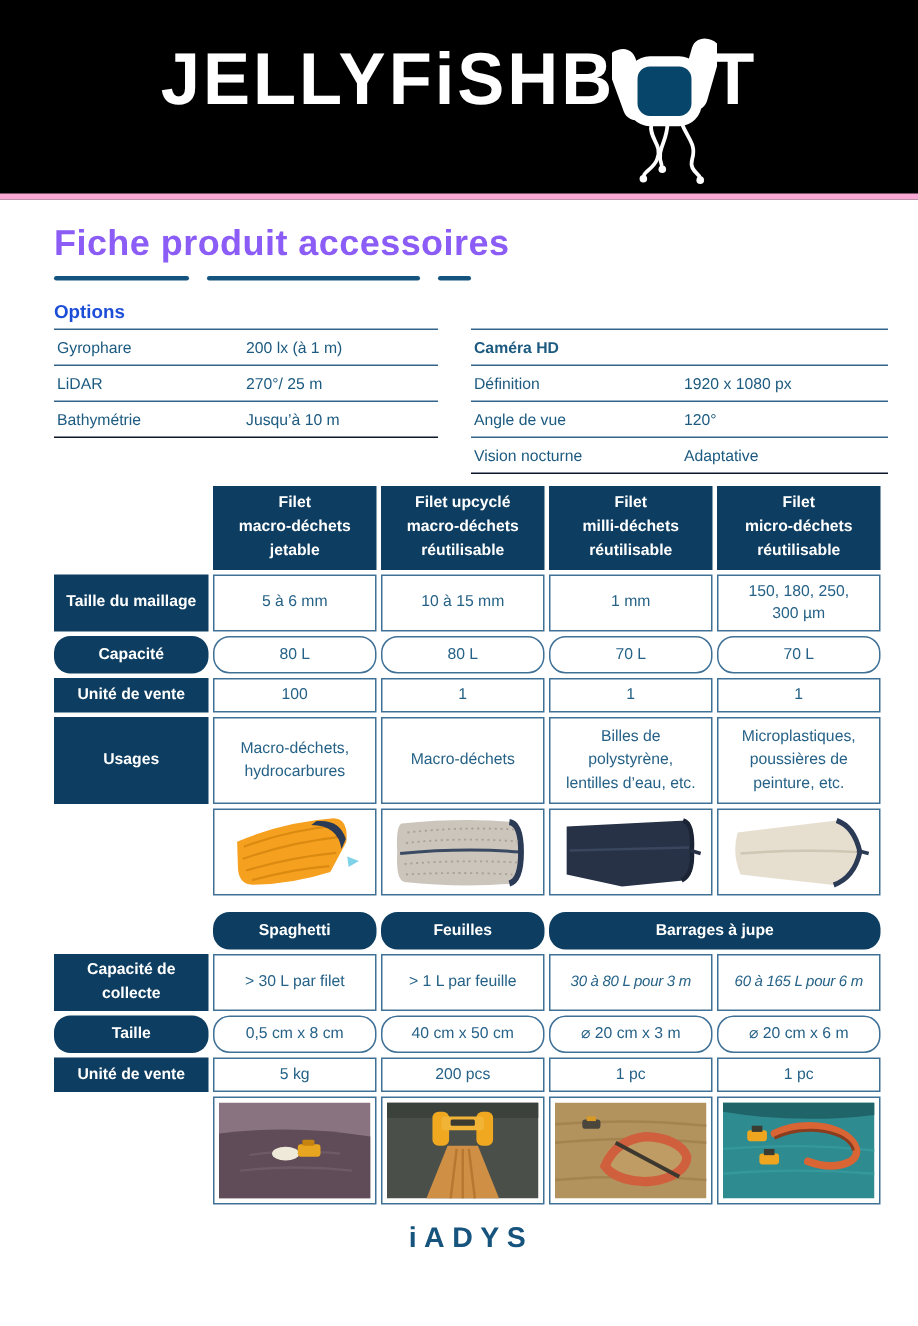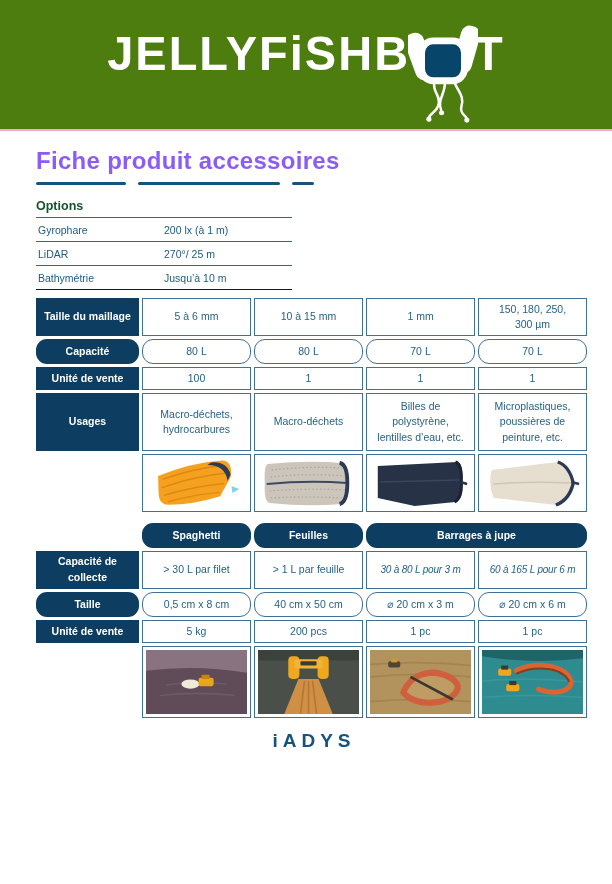--- a/index.html
+++ b/index.html
@@ -3,36 +3,36 @@
 <meta charset="utf-8">
 <style>
   html,body{margin:0;padding:0;}
   body{
     width:612px;height:884px;background:#ffffff;overflow:hidden;position:relative;
     font-family:"Liberation Sans","DejaVu Sans",sans-serif;
     -webkit-font-smoothing:antialiased;
   }
   
   .banner{
-    height:129px;background:#4d7c0f;border-bottom:2px solid #f9a8d4;
+    height:129px;background:#000000;border-bottom:4px solid #f9a8d4;
     display:flex;align-items:center;justify-content:center;
   }
   .logo-row{display:flex;align-items:flex-start;margin-top:4px;}
   .logo-text{
     color:#ffffff;font-weight:bold;font-size:47px;letter-spacing:2px;line-height:86px;
     transform:scaleY(1.04);
   }
   .robot-svg{width:70px;height:106px;margin:8px -4px 0 -2px;flex:none;}
   
   .content{padding:0 20px 0 36px;}
   .page-title{margin-top:16px;font-size:24px;font-weight:bold;color:#8b5cf6;letter-spacing:0.3px;}
   .title-underline{display:flex;gap:12px;margin-top:7px;align-items:center;}
   .title-underline .seg{height:3px;background:#14547e;border-radius:2px;}
   .seg1{width:90px;} .seg2{width:142px;} .seg3{width:22px;}
-  .section-heading{margin-top:14px;font-size:12.5px;font-weight:bold;color:#14532d;}
+  .section-heading{margin-top:14px;font-size:12.5px;font-weight:bold;color:#1d4ed8;}
   
   .options-row{display:flex;gap:22px;margin-top:4px;}
   .opt-table{width:256px;}
   .opt-table.right{width:278px;}
   .opt-row{display:flex;align-items:center;min-height:13px;padding:5px 0 5px 2px;border-top:1px solid #33658c;font-size:10.5px;color:#1c5a80;}
   .opt-table .opt-row:last-child{border-bottom:1px solid #0f172a;}
   .opt-label{width:126px;flex:none;}
   .opt-table.right .opt-label{width:140px;}
   .opt-header{font-weight:bold;}
   
@@ -101,31 +101,63 @@
       </div>
       <div class="opt-row">
         <span class="opt-label">LiDAR</span>
         <span class="opt-value">270°/ 25 m</span>
       </div>
       <div class="opt-row">
         <span class="opt-label">Bathymétrie</span>
         <span class="opt-value">Jusqu’à 10 m</span>
       </div>
     </div>
+    <div class="opt-table right">
+      <div class="opt-row">
+        <span class="opt-label opt-header">Caméra HD</span>
+      </div>
+      <div class="opt-row">
+        <span class="opt-label">Définition</span>
+        <span class="opt-value">1920 x 1080 px</span>
+      </div>
+      <div class="opt-row">
+        <span class="opt-label">Angle de vue</span>
+        <span class="opt-value">120°</span>
+      </div>
+      <div class="opt-row">
+        <span class="opt-label">Vision nocturne</span>
+        <span class="opt-value">Adaptative</span>
+      </div>
+    </div>
   </div>
 
   <table class="grid">
     <colgroup>
         <col class="c-label">
         <col class="c-data">
         <col class="c-data">
         <col class="c-data">
         <col class="c-data">
       </colgroup>
     <tbody>
+        <tr class="r-head">
+      <td class="blank"></td>
+      <th class="dark">Filet
+macro-déchets
+jetable</th>
+      <th class="dark">Filet upcyclé
+macro-déchets
+réutilisable</th>
+      <th class="dark">Filet
+milli-déchets
+réutilisable</th>
+      <th class="dark">Filet
+micro-déchets
+réutilisable</th>
+    </tr>
     <tr class="r-taille">
       <th class="dark">Taille du maillage</th>
       <td class="cell">5 à 6 mm</td>
       <td class="cell">10 à 15 mm</td>
       <td class="cell">1 mm</td>
       <td class="cell">150, 180, 250,
 300 µm</td>
     </tr>
     <tr class="r-cap">
       <th class="dark">Capacité</th>

